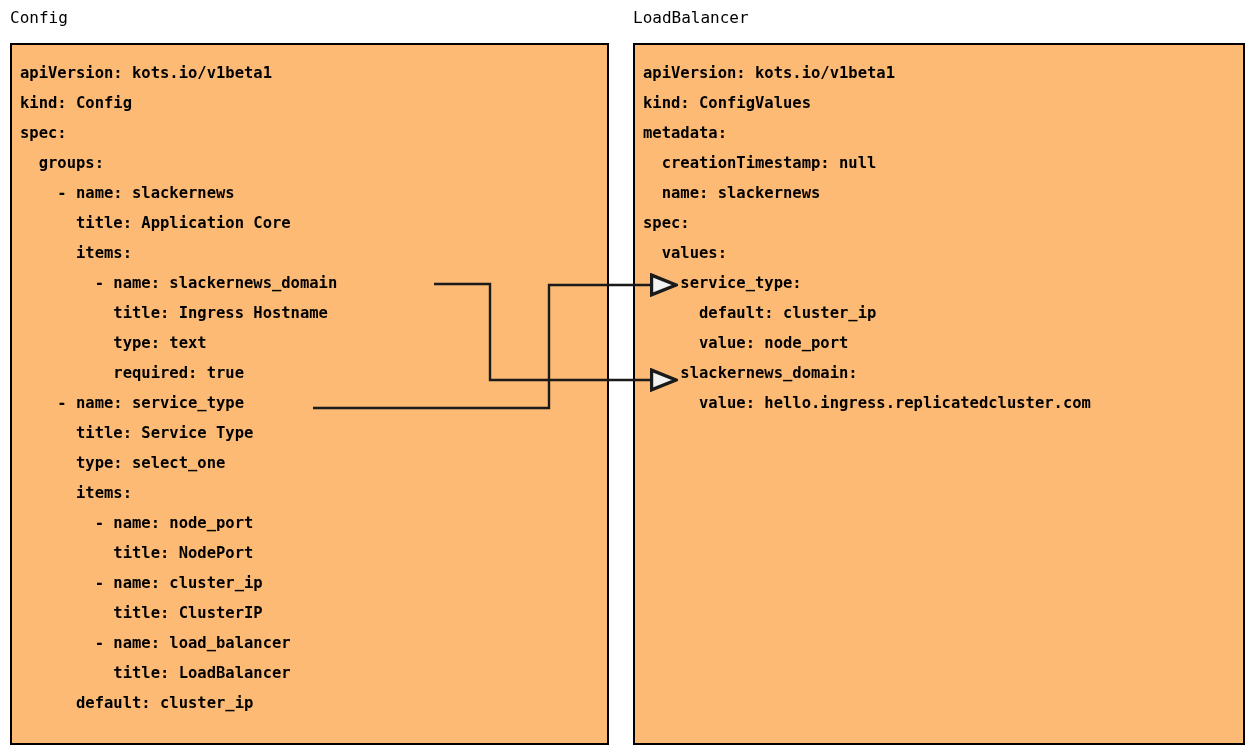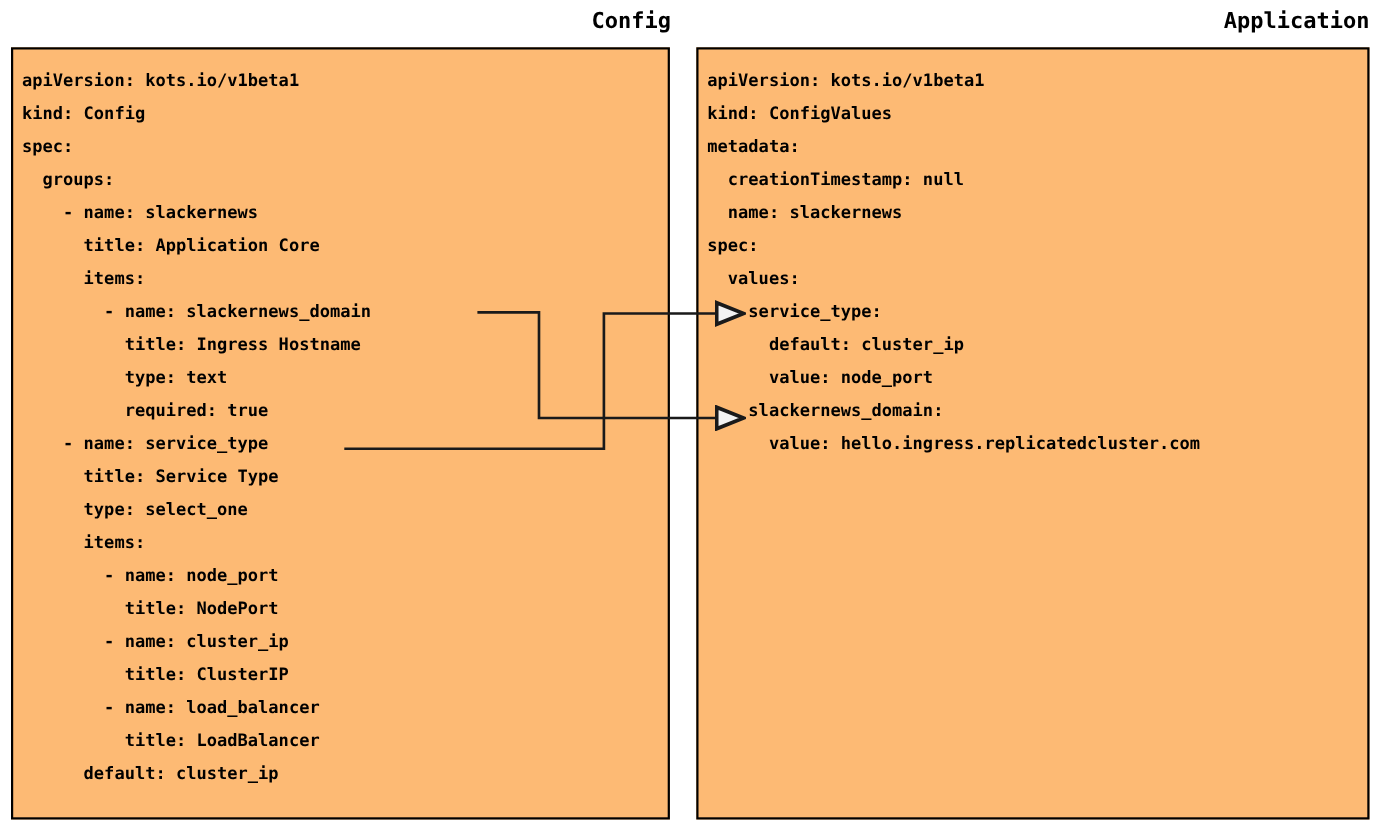--- a/index.html
+++ b/index.html
@@ -20,25 +20,25 @@
     position: absolute;
     inset: 0;
     width: 1258px;
     height: 756px;
   }
 
   
   .panel-title {
     position: absolute;
     font-family: "DejaVu Sans Mono", "Liberation Mono", monospace;
-    font-weight: bold;
-    font-size: 20px;
+    font-weight: normal;
+    font-size: 16px;
     line-height: 20px;
     color: #000000;
-    text-align: right;
+    text-align: left;
     white-space: nowrap;
   }
   #title-config  { left: 10px;  top: 8px; width: 600px; }
   #title-values  { left: 633px; top: 8px; width: 612px; }
 
   
   .panel {
     position: absolute;
     background: #fdba74;
     border: 2px solid #000000;
@@ -79,21 +79,21 @@
     pointer-events: none;
   }
 </style>
 </head>
 <body>
 
 <div class="stage">
 
   <div class="panel-title" id="title-config">Config</div>
 
-  <div class="panel-title" id="title-values">Application</div>
+  <div class="panel-title" id="title-values">LoadBalancer</div>
 
   <div class="panel" id="panel-config">
     <div class="yaml" id="yaml-left"><span class="line">apiVersion: kots.io/v1beta1</span><span class="line">kind: Config</span><span class="line">spec:</span><span class="line">  groups:</span><span class="line">    - name: slackernews</span><span class="line">      title: Application Core</span><span class="line">      items:</span><span class="line">        - name: slackernews_domain</span><span class="line">          title: Ingress Hostname</span><span class="line">          type: text</span><span class="line">          required: true</span><span class="line">    - name: service_type</span><span class="line">      title: Service Type</span><span class="line">      type: select_one</span><span class="line">      items:</span><span class="line">        - name: node_port</span><span class="line">          title: NodePort</span><span class="line">        - name: cluster_ip</span><span class="line">          title: ClusterIP</span><span class="line">        - name: load_balancer</span><span class="line">          title: LoadBalancer</span><span class="line">      default: cluster_ip</span></div>
   </div>
 
   <div class="panel" id="panel-values">
     <div class="yaml" id="yaml-right"><span class="line">apiVersion: kots.io/v1beta1</span><span class="line">kind: ConfigValues</span><span class="line">metadata:</span><span class="line">  creationTimestamp: null</span><span class="line">  name: slackernews</span><span class="line">spec:</span><span class="line">  values:</span><span class="line">    service_type:</span><span class="line">      default: cluster_ip</span><span class="line">      value: node_port</span><span class="line">    slackernews_domain:</span><span class="line">      value: hello.ingress.replicatedcluster.com</span></div>
   </div>
 
   <svg id="connectors" viewBox="0 0 1258 756">

